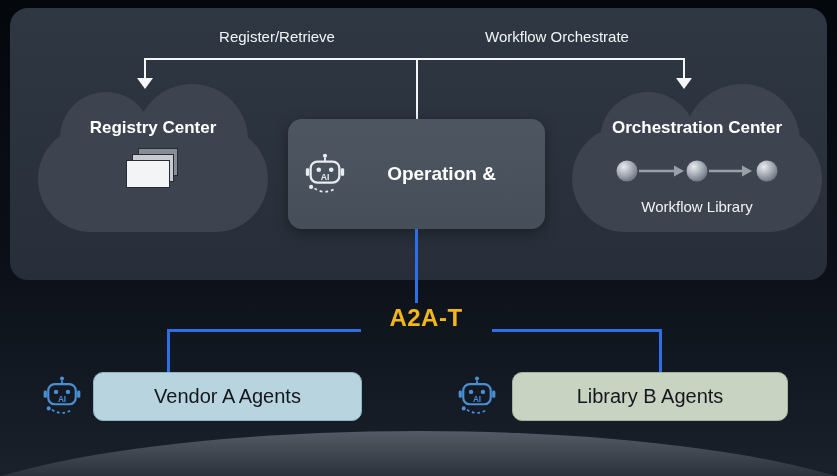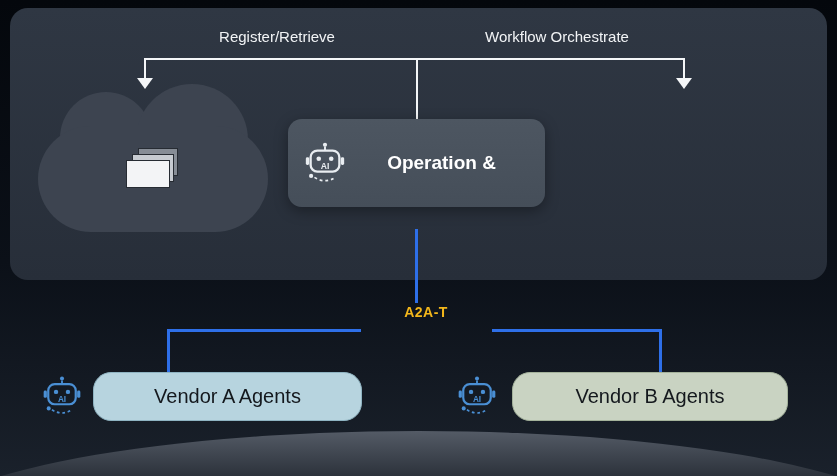--- a/index.html
+++ b/index.html
@@ -34,37 +34,37 @@
   .cloud-title{position:absolute;width:100%;text-align:center;font-size:17px;font-weight:bold;color:#ffffff;}
   .cloud-caption{position:absolute;width:100%;text-align:center;font-size:15px;color:#f0f2f4;}
   
   .cards{position:absolute;width:54px;height:42px;}
   .cards .card{position:absolute;border:1px solid #272c33;}
   .cards .c-back{left:12px;top:0;width:38px;height:26px;background:#878d96;}
   .cards .c-mid{left:6px;top:6px;width:40px;height:26px;background:#c7cbd1;}
   .cards .c-front{left:0;top:12px;width:42px;height:26px;background:#f3f4f6;}
   
   .opbox{
-    position:absolute;left:288px;top:119px;width:257px;height:88px;
+    position:absolute;left:288px;top:119px;width:257px;height:110px;
     background:linear-gradient(180deg,#4d5661 0%,#454e59 100%);
     border-radius:14px;display:flex;align-items:center;gap:8px;
     box-shadow:0 4px 14px rgba(0,0,0,.35);
   }
   .opbox .optext{flex:1;text-align:center;font-size:19px;font-weight:bold;color:#ffffff;line-height:1.45;padding-right:18px;}
   .agent-icon{flex:0 0 auto;margin-left:14px;width:46px;height:46px;color:#e9edf1;}
   .agent-icon svg{width:100%;height:100%;}
   
   .bline{position:absolute;background:#2e6fe8;}
   .a2at{
     position:absolute;left:356px;top:304px;width:140px;text-align:center;
-    font-size:14px;font-weight:bold;color:#f3b71b;letter-spacing:.5px;
+    font-size:24px;font-weight:bold;color:#f3b71b;letter-spacing:.5px;
   }
   
   .vendor{
-    position:absolute;top:372px;height:47px;border-radius:18px;
+    position:absolute;top:372px;height:47px;border-radius:10px;
     display:flex;align-items:center;justify-content:center;
     font-size:20px;color:#14181d;
   }
   .vendor-a{left:93px;width:267px;background:#b7d4df;border:1px solid #8fb4c2;}
   .vendor-b{left:512px;width:274px;background:#c9d3c2;border:1px solid #a4b29b;}
   .vendor-icon{position:absolute;top:374px;width:44px;height:44px;color:#4a8fd4;}
   .vendor-icon svg{width:100%;height:100%;}
   .vi-a{left:40px;}
   .vi-b{left:455px;}
   
@@ -107,27 +107,44 @@
   <div class="wline" style="left:144px;top:58px;width:2px;height:20px;"></div>
   <div class="arrow-down" style="left:137px;top:78px;"></div>
   <div class="wline" style="left:683px;top:58px;width:2px;height:20px;"></div>
   <div class="arrow-down" style="left:676px;top:78px;"></div>
   <div class="wline" style="left:416px;top:58px;width:2px;height:62px;"></div>
 
   <div class="cloud" style="left:38px;top:84px;width:230px;height:148px;">
     <div class="bump" style="left:22px;top:8px;width:92px;height:92px;"></div>
     <div class="bump" style="left:98px;top:0;width:112px;height:112px;"></div>
     <div class="body" style="left:0;top:42px;width:230px;height:106px;"></div>
+    <div class="cloud-title" style="top:34px;">Registry Center</div>
     <div class="cards" style="left:88px;top:64px;">
       <div class="card c-back"></div>
       <div class="card c-mid"></div>
       <div class="card c-front"></div>
     </div>
   </div>
 
+  <div class="cloud" style="left:572px;top:84px;width:250px;height:148px;">
+    <div class="bump" style="left:28px;top:8px;width:96px;height:96px;"></div>
+    <div class="bump" style="left:112px;top:0;width:116px;height:116px;"></div>
+    <div class="body" style="left:0;top:42px;width:250px;height:106px;"></div>
+    <div class="cloud-title" style="top:34px;">Orchestration Center</div>
+    <svg class="wf-icon" style="left:42px;top:72px;" width="166" height="30" viewBox="0 0 166 30">
+      <line x1="25" y1="15" x2="60" y2="15" stroke="#9aa0a8" stroke-width="2.4"></line>
+      <polygon points="60,9.5 60,20.5 70,15" fill="#9aa0a8"></polygon>
+      <line x1="95" y1="15" x2="128" y2="15" stroke="#9aa0a8" stroke-width="2.4"></line>
+      <polygon points="128,9.5 128,20.5 138,15" fill="#9aa0a8"></polygon>
+      <circle cx="13" cy="15" r="10.5" fill="url(#sph)"></circle>
+      <circle cx="83" cy="15" r="10.5" fill="url(#sph)"></circle>
+      <circle cx="153" cy="15" r="10.5" fill="url(#sph)"></circle>
+    </svg>
+    <div class="cloud-caption" style="top:114px;">Workflow Library</div>
+  </div>
 
   <div class="opbox">
     <span class="agent-icon">
       <svg viewBox="0 0 48 48">
           <use href="#robot"></use>
         </svg>
     </span>
     <div class="optext">
       <div>Operation &amp;</div>
     </div>
@@ -148,15 +165,15 @@
   <div class="vendor vendor-a">
     <span>Vendor A Agents</span>
   </div>
 
   <span class="vendor-icon vi-b">
     <svg viewBox="0 0 48 48">
         <use href="#robot"></use>
       </svg>
   </span>
   <div class="vendor vendor-b">
-    <span>Vendor B Agents</span>
+    <span>Library B Agents</span>
   </div>
 </div>
 
 </body></html>

